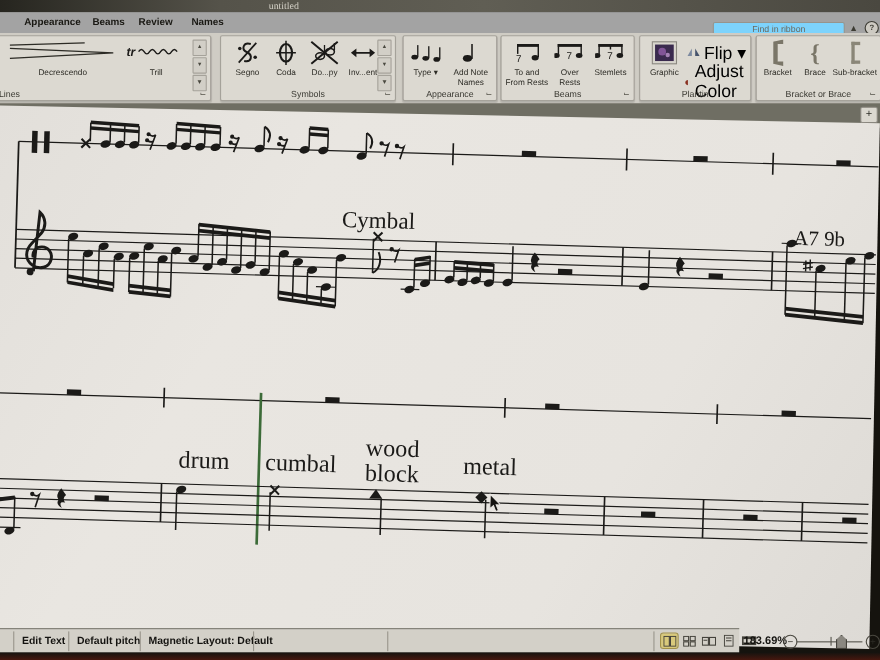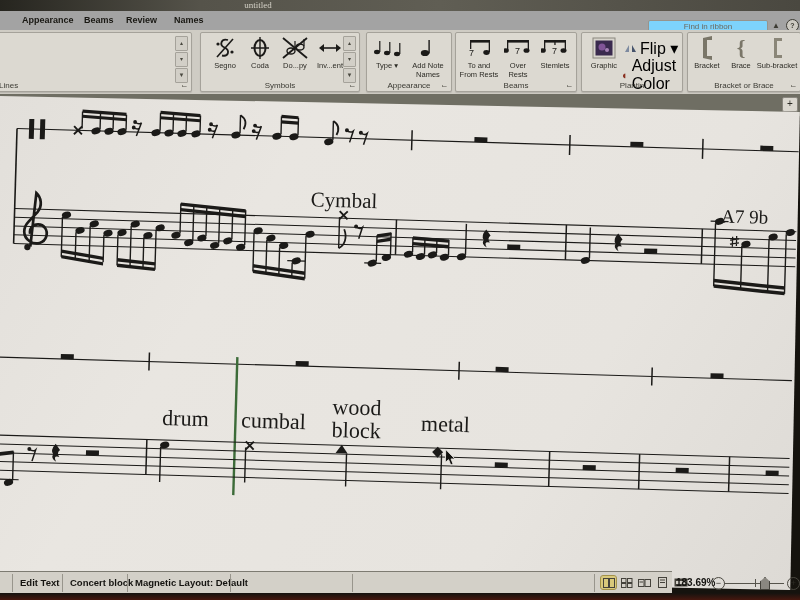--- a/index.html
+++ b/index.html
@@ -58,20 +58,37 @@
 </div>
 <div id="findbox" class="abs">
   <span>Find in ribbon</span>
 </div>
 <div id="ribbon-collapse" class="abs">▲</div>
 <div id="helpbtn" class="abs">?</div>
 
 <div id="ribbon" class="abs">
 
   <div class="rgroup" style="left:-10px;width:200px">
+    <div class="ritem" style="left:14px;width:104px">
+      <span class="ic">
+        <svg width="100" height="20" viewBox="0 0 100 20">
+            <path d="M2 3 L70 1 M2 6 L96 10 M2 15 L96 10" stroke="#2c2b25" stroke-width="1.1" fill="none"></path>
+          </svg>
+      </span>
+      <span class="lbl">Decrescendo</span>
+    </div>
+    <div class="ritem" style="left:122px;width:58px">
+      <span class="ic">
+        <svg width="56" height="20" viewBox="0 0 56 20">
+            <text x="1" y="13" font-family="Liberation Serif',serif" font-size="11" font-style="italic" font-weight="700" fill="#1b1a18">tr</text>
+            <path d="M12 9 q2.5,-4 5,0 t5,0 t5,0 t5,0 t5,0 t5,0 t5,0" stroke="#1b1a18" stroke-width="1.3" fill="none"></path>
+          </svg>
+      </span>
+      <span class="lbl">Trill</span>
+    </div>
     <div class="scrollcol" style="right:3px">
       <div class="sbtn">▴</div>
       <div class="sbtn">▾</div>
       <div class="sbtn">▼</div>
     </div>
     <div class="glabel left">Lines</div>
     <div class="launcher">⌙</div>
   </div>
 
   <div class="rgroup" style="left:200px;width:158px">
@@ -513,21 +530,21 @@
       <polygon points="0,0 0,13 3.2,10.2 5.5,15.5 7.8,14.4 5.6,9.4 9.6,9.4" fill="#141310" stroke="#e8e5e0" stroke-width="0.9"></polygon>
     </g>
   </g>
 </svg>
 </div>
 
 <div id="statusbar" class="abs">
   <div class="sdiv" style="left:12px"></div>
   <span class="sitem" style="left:20px">Edit Text</span>
   <div class="sdiv" style="left:62px"></div>
-  <span class="sitem" style="left:70px">Concert block</span>
+  <span class="sitem" style="left:70px">Default pitch</span>
   <div class="sdiv" style="left:127px"></div>
   <span class="sitem" style="left:135px">Magnetic Layout: Default</span>
   <div class="sdiv" style="left:230px"></div>
   <div class="sdiv" style="left:352px"></div>
   <div class="sdiv" style="left:594px"></div>
 
   <div id="viewicons">
     <span class="vicon hl">
       <svg width="12" height="10" viewBox="0 0 12 10">
           <rect x="0.5" y="0.5" width="5" height="9" fill="none" stroke="#44423b"></rect>

